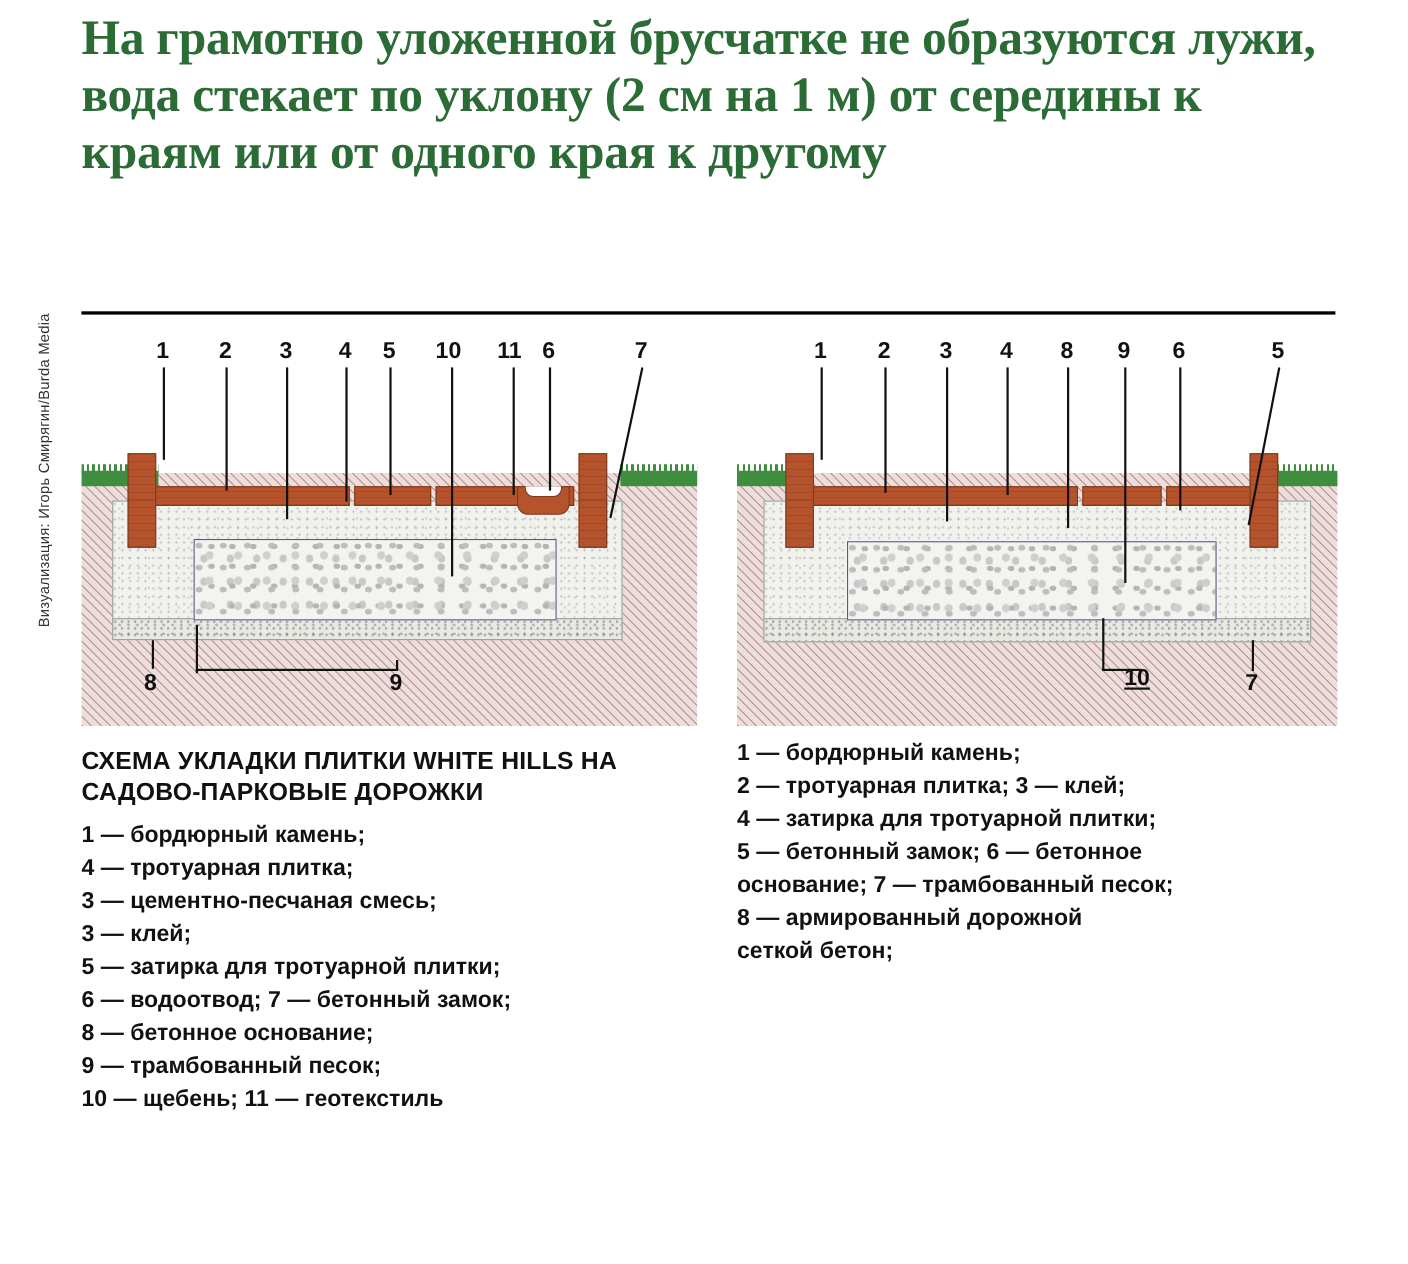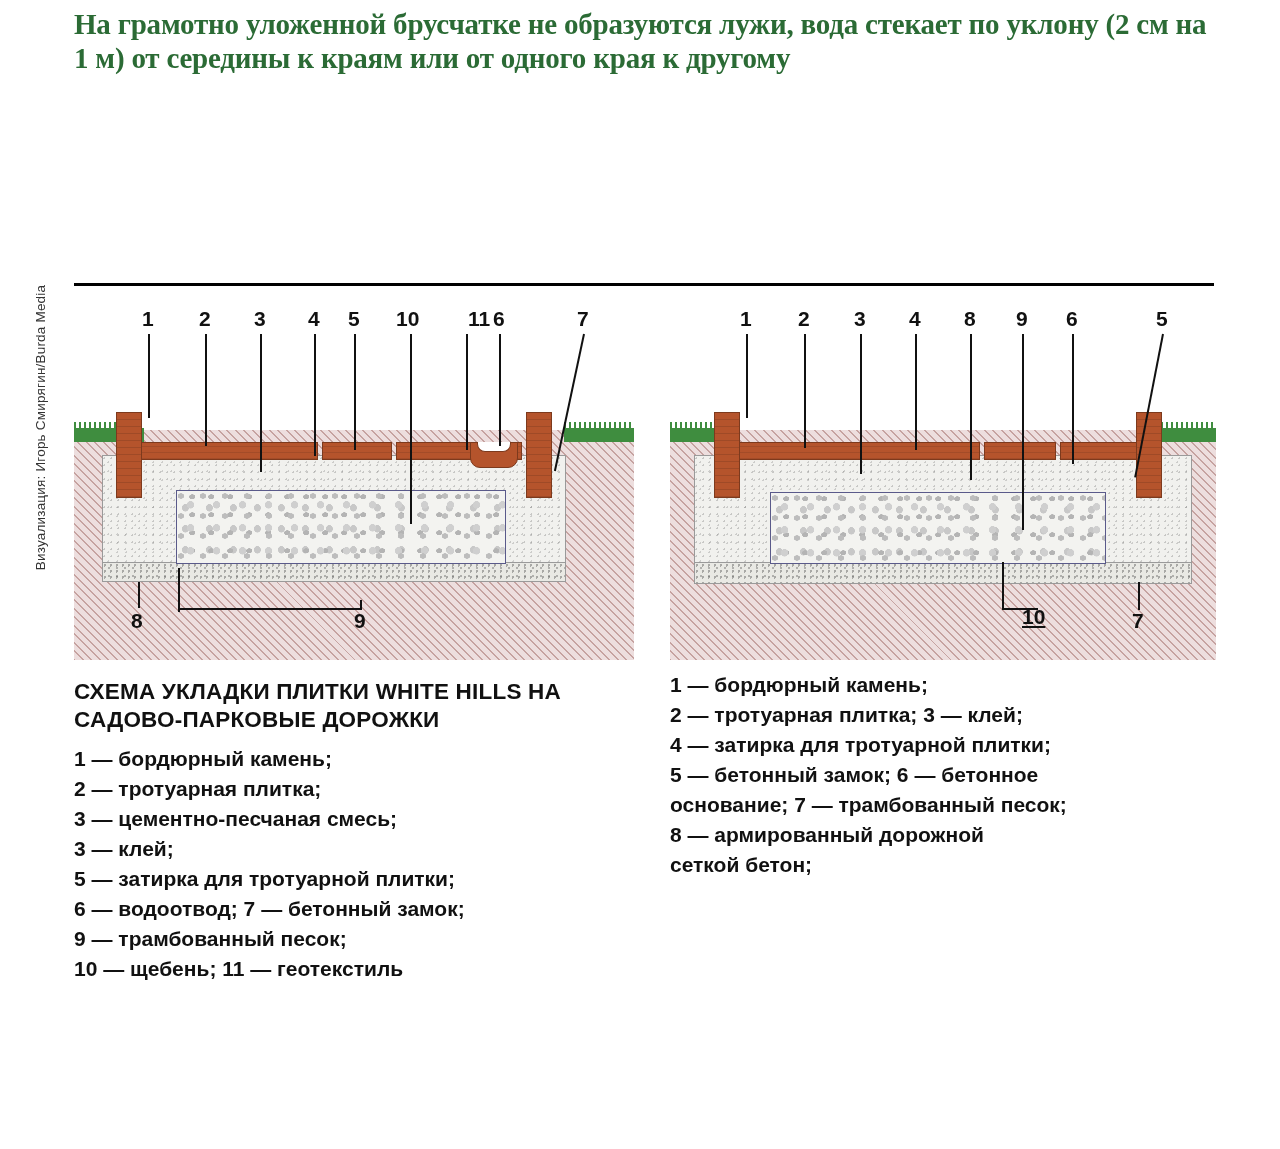--- a/index.html
+++ b/index.html
@@ -19,21 +19,21 @@
 
   
   .headline {
     position: absolute;
     left: 74px;
     top: 8px;
     width: 1140px;
     color: #2b6b35;
     font-family: "Liberation Serif", serif;
     font-weight: bold;
-    font-size: 29px;
+    font-size: 45px;
     line-height: 1.16;
     letter-spacing: -0.2px;
   }
 
   
   .credit {
     position: absolute;
     left: -170px;
     top: 420px;
     width: 420px;
@@ -238,37 +238,38 @@
       <div class="lead" style="left:104px; top:268px; height:44px;"></div>
       <div class="lead" style="left:104px; top:308px; width:182px; height:1.6px;"></div>
       <div class="lead" style="left:286px; top:300px; height:10px;"></div>
 
       <div class="num" style="left:68px;  top:8px;">1</div>
       <div class="num" style="left:125px; top:8px;">2</div>
       <div class="num" style="left:180px; top:8px;">3</div>
       <div class="num" style="left:234px; top:8px;">4</div>
       <div class="num" style="left:274px; top:8px;">5</div>
       <div class="num" style="left:322px; top:8px;">10</div>
-      <div class="num" style="left:378px; top:8px;margin-left:16px;">11</div>
+      <div class="num" style="left:378px; top:8px;">11</div>
       <div class="num" style="left:419px; top:8px;">6</div>
       <div class="num" style="left:503px; top:8px;">7</div>
 
       <div class="num" style="left:57px;  top:310px;">8</div>
       <div class="num" style="left:280px; top:310px;">9</div>
     </div>
 
     <div class="caption-title">СХЕМА УКЛАДКИ ПЛИТКИ WHITE HILLS НА САДОВО-ПАРКОВЫЕ ДОРОЖКИ</div>
 
     <div class="legend">
       <div>1 — бордюрный камень;</div>
-      <div>2 — тротуарная плитка;</div>
+      <div>4 — тротуарная плитка;</div>
       <div>3 — цементно-песчаная смесь;</div>
       <div>3 — клей;</div>
       <div>5 — затирка для тротуарной плитки;</div>
       <div>6 — водоотвод; 7 — бетонный замок;</div>
+      <div>8 — бетонное основание;</div>
       <div>9 — трамбованный песок;</div>
       <div>10 — щебень; 11 — геотекстиль</div>
     </div>
   </div>
 
   <div class="col right">
 
     <div class="illus">
       <div class="ground"></div>
       <div class="grass l"></div>

